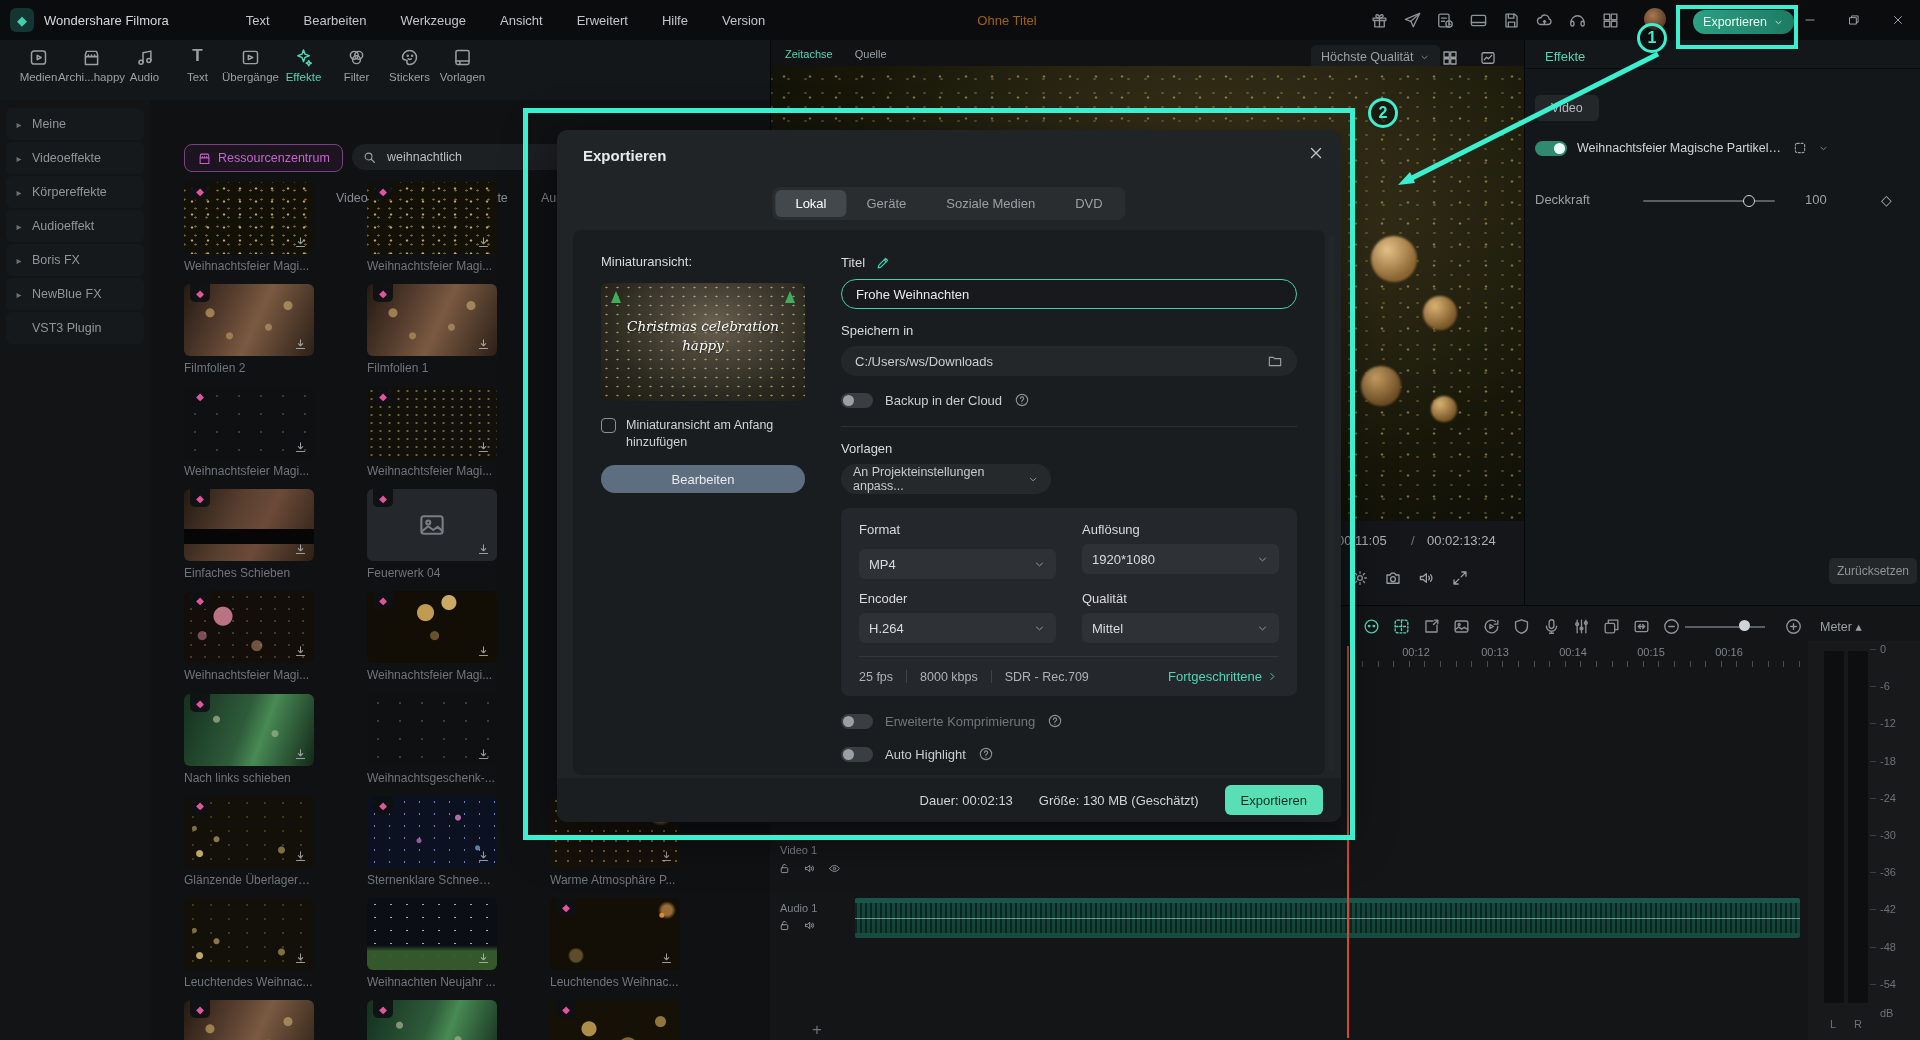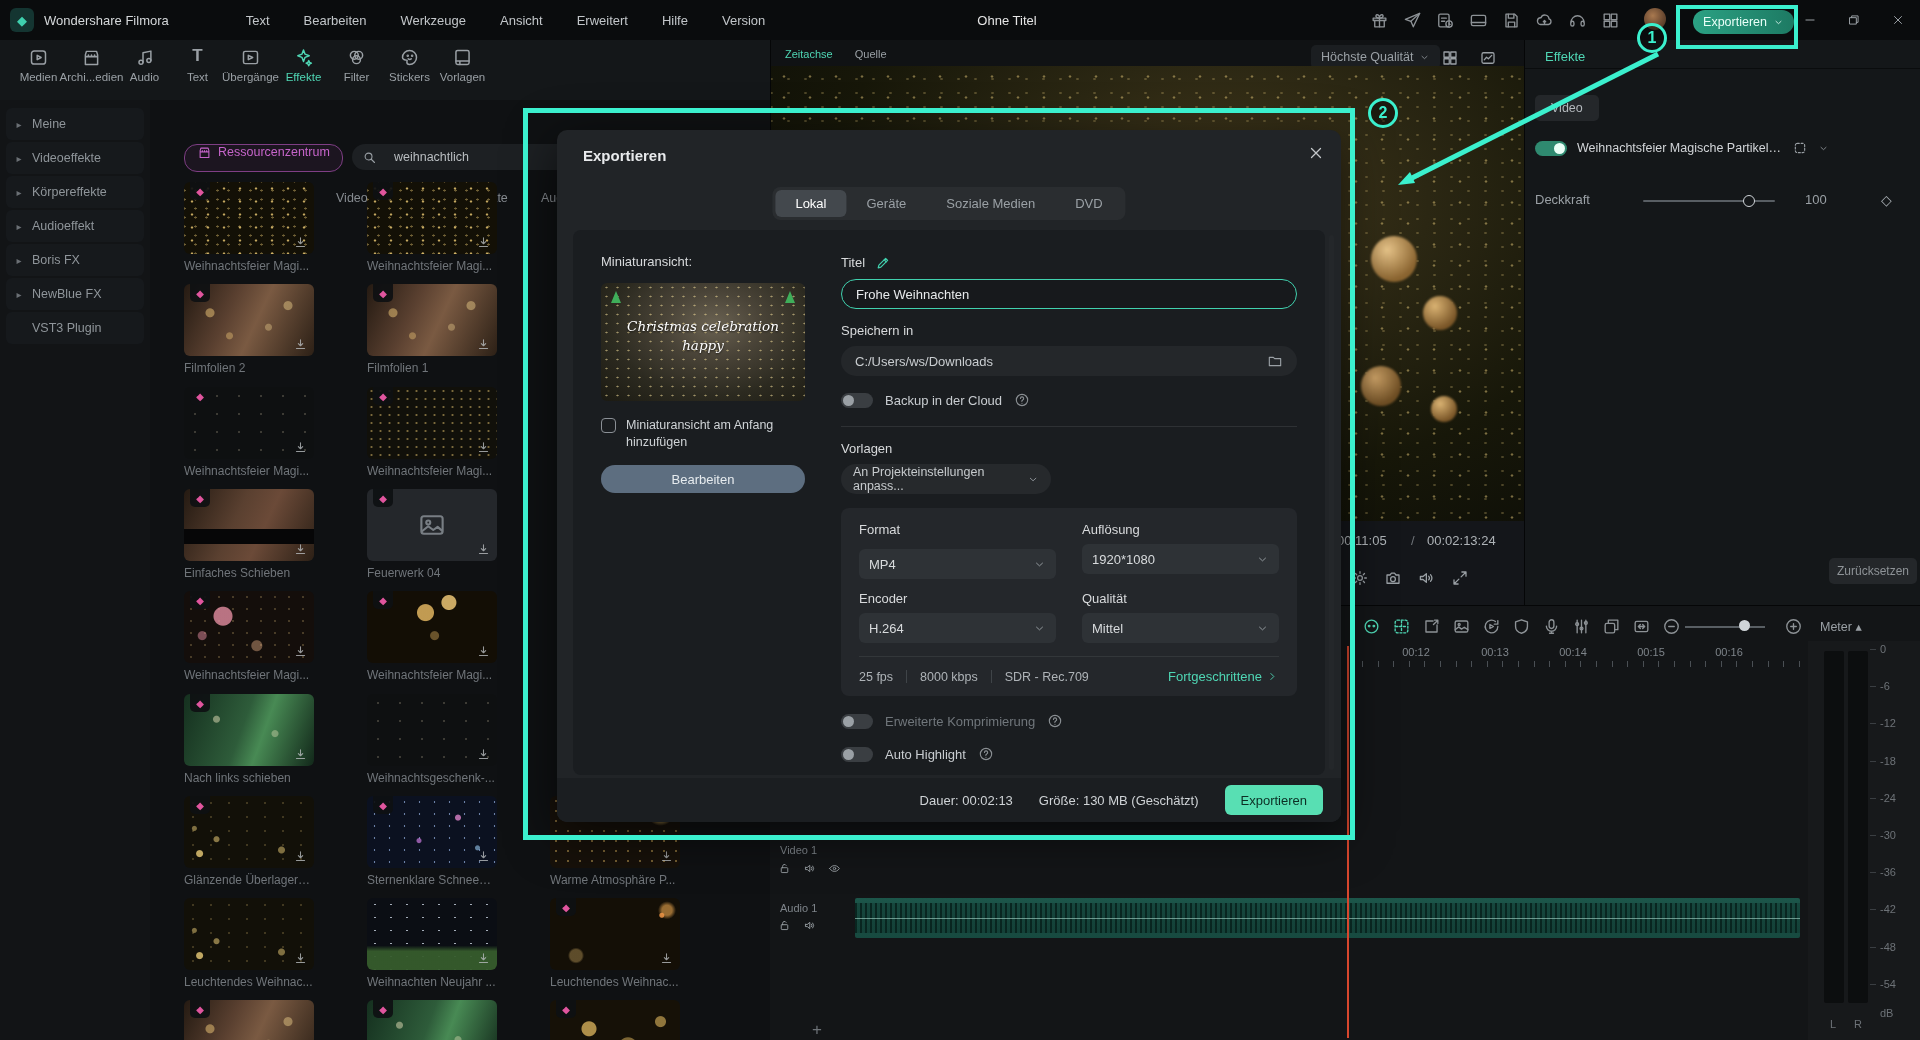--- a/index.html
+++ b/index.html
@@ -5,21 +5,21 @@
   html,body{margin:0;padding:0;background:#000;}
   #app{position:relative;width:1920px;height:1040px;overflow:hidden;background:#0c0e10;
        font-family:"Liberation Sans",sans-serif;color:#c9cdd1;font-size:13px;}
   svg{display:block;width:100%;height:100%;}
   .ico{display:inline-flex;width:18px;height:18px;color:#9aa0a5;}
   
   #menubar{position:absolute;left:0;top:0;width:1920px;height:40px;background:#0a0c0d;display:flex;align-items:center;}
   #logo{width:24px;height:24px;margin:0 10px 0 10px;border-radius:6px;background:#143531;display:flex;align-items:center;justify-content:center;color:#3fd0ae;font-size:13px;}
   #appname{color:#d5d8da;margin-right:60px;}
   .menu-item{color:#c2c6c9;padding:0 17px;cursor:default;}
-  #proj-title{position:absolute;left:1007px;top:13px;transform:translateX(-50%);color:#e5e5e5;}
+  #proj-title{position:absolute;left:1007px;top:13px;transform:translateX(-50%);color:#a16207;}
   #top-icons{position:absolute;right:300px;top:0;height:40px;display:flex;align-items:center;gap:14px;}
   .tbi{width:19px;height:19px;color:#8d9296;}
   #avatar{position:absolute;right:254px;top:8px;width:22px;height:22px;border-radius:50%;
           background:radial-gradient(circle at 40% 35%,#a9794f 0%,#6b4a32 55%,#402a1c 100%);}
   #export-top{position:absolute;right:126px;top:10px;height:24px;padding:0 10px;border-radius:13px;display:flex;align-items:center;gap:6px;
           background:linear-gradient(90deg,#2ba183,#1d7a63);color:#eafff8;font-size:12.5px;}
   #win-controls{position:absolute;right:0;top:0;height:40px;display:flex;align-items:center;}
   .winbtn{width:44px;height:40px;display:flex;align-items:center;justify-content:center;color:#b9bdc0;}
   .winbtn .ico{width:14px;height:14px;}
   
@@ -28,23 +28,23 @@
   .tool-tab{width:53px;padding-top:7px;display:flex;flex-direction:column;align-items:center;gap:3px;color:#9aa0a5;font-size:11.5px;}
   .tool-tab .ico{width:21px;height:21px;color:#9aa0a5;}
   .tool-tab.active,.tool-tab.active .ico{color:#4fd6b4;}
   .ttxt{font-size:17px;font-weight:bold;line-height:18px;height:21px;}
   
   #sidebar{position:absolute;left:0;top:60px;width:150px;height:940px;background:#121416;padding-top:6px;box-sizing:border-box;}
   .side-row{height:32px;margin:2px 6px;border-radius:6px;background:#16191c;display:flex;align-items:center;color:#8f959a;font-size:12.5px;}
   .side-arrow{width:26px;text-align:center;color:#6b7075;font-size:10px;}
   
   #browser{position:absolute;left:150px;top:60px;width:620px;height:940px;background:#0f1113;}
-  #res-pill{position:absolute;left:34px;top:44px;height:26px;padding:0 12px;border-radius:13px;border:1px solid #7e3e84;background:rgba(150,60,150,.10);display:flex;gap:6px;color:#c564c9;font-size:12.5px;}
+  #res-pill{position:absolute;left:34px;top:44px;height:26px;padding:0 12px;border-radius:8px;border:1px solid #7e3e84;background:rgba(150,60,150,.10);display:flex;align-items:center;gap:6px;color:#c564c9;font-size:12.5px;}
   #res-pill .ico{width:15px;height:15px;color:#c564c9;}
-  #search-box{position:absolute;left:202px;top:44px;width:366px;height:26px;border-radius:13px;background:#1d2023;display:flex;align-items:center;padding:0 10px;box-sizing:border-box;gap:15px;}
+  #search-box{position:absolute;left:202px;top:44px;width:366px;height:26px;border-radius:13px;background:#1d2023;display:flex;align-items:center;padding:0 10px;box-sizing:border-box;gap:8px;}
   #search-box .ico{width:15px;height:15px;}
   #search-input{flex:1;background:transparent;border:0;outline:0;color:#b9bdc0;font-size:12.5px;font-family:"Liberation Sans",sans-serif;}
   #alle-label{color:#b9bdc0;font-size:12.5px;}
   #more-dots{position:absolute;left:586px;top:46px;width:24px;height:22px;color:#9aa0a5;}
   .cat{position:absolute;top:86px;height:24px;padding:0 11px;border-radius:12px;display:flex;align-items:center;color:#868b90;font-size:12.5px;white-space:nowrap;}
   .cat.active{background:rgba(79,214,180,.12);color:#4fd6b4;}
   
   .card{position:absolute;width:130px;}
   .th{position:relative;height:72px;border-radius:6px;background:#101214;overflow:hidden;}
   .card .lbl{margin-top:5px;font-size:12px;color:#70757a;white-space:nowrap;overflow:hidden;text-overflow:ellipsis;}
@@ -293,21 +293,21 @@
             </svg>
           </span>
           <span>Medien</span>
         </div>
         <div class="tool-tab">
           <span class="ico">
             <svg viewBox="0 0 24 24" fill="none" stroke="currentColor" stroke-width="1.7" stroke-linecap="round" stroke-linejoin="round">
               <path d="M5 9l1.2-4h11.6L19 9M5 9v11h14V9M5 9c0 2.8 3.5 2.8 3.5 0M8.5 9c0 2.8 3.5 2.8 3.5 0m0 0c0 2.8 3.5 2.8 3.5 0m0 0c0 2.8 3.5 2.8 3.5 0"></path>
             </svg>
           </span>
-          <span>Archi...edien</span>
+          <span>Archi...happy</span>
         </div>
         <div class="tool-tab">
           <span class="ico">
             <svg viewBox="0 0 24 24" fill="none" stroke="currentColor" stroke-width="1.7" stroke-linecap="round" stroke-linejoin="round">
               <circle cx="8" cy="17.5" r="2.3"></circle>
               <circle cx="17" cy="15.5" r="2.3"></circle>
               <path d="M10.3 17.5V6.5l9-1.8v10.8"></path>
             </svg>
           </span>
           <span>Audio</span>

